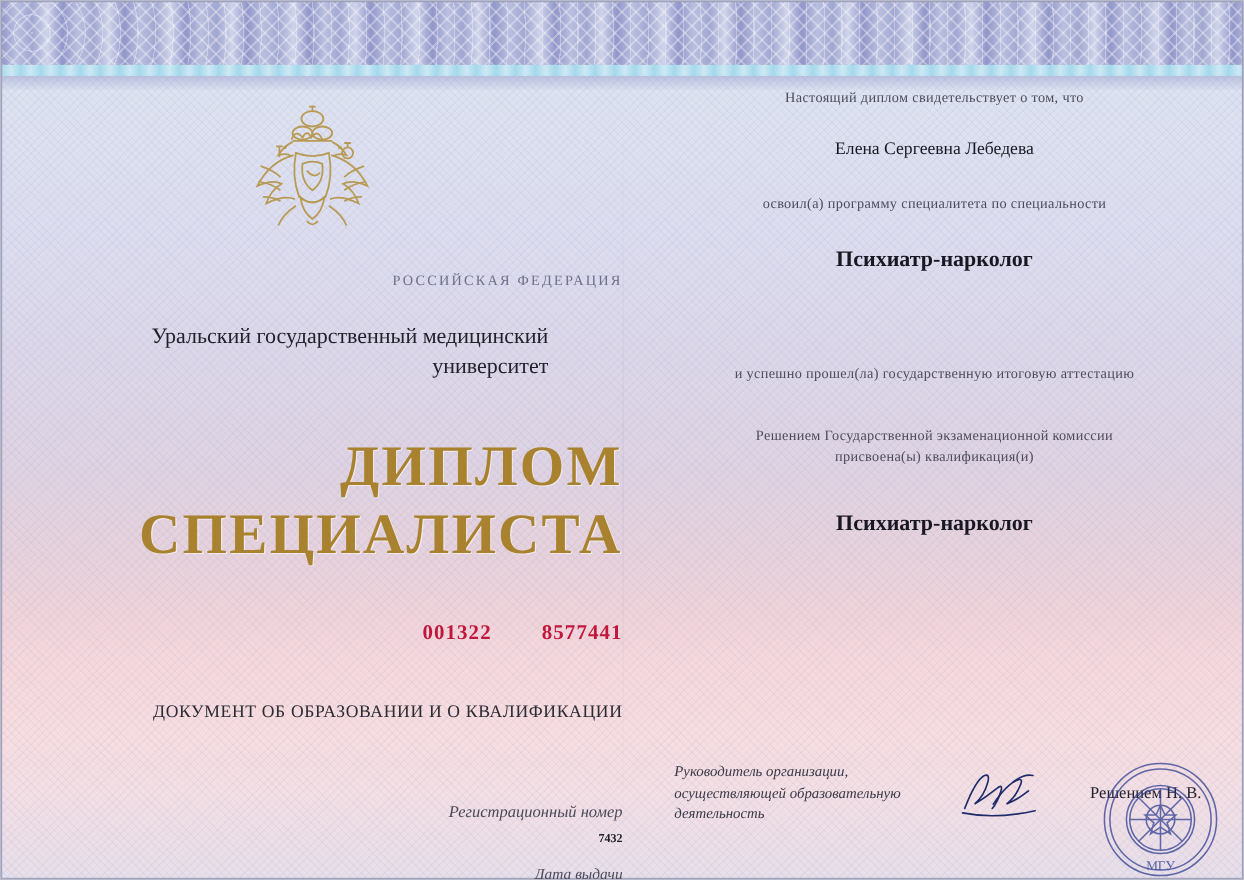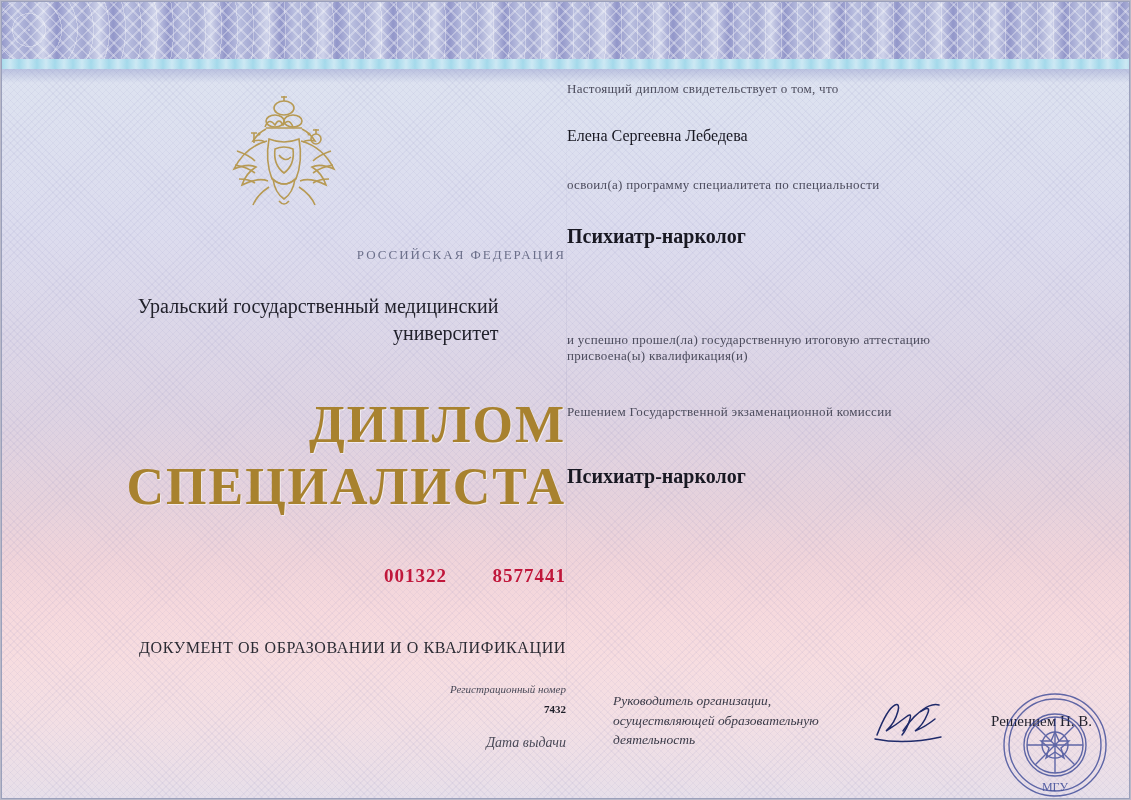--- a/index.html
+++ b/index.html
@@ -146,22 +146,22 @@
     letter-spacing: 1px;
   }
   .serials span.sep { display:inline-block; width: 34px; }
   .doc-kind {
     margin-top: 52px;
     font-size: 16px;
     letter-spacing: 0.6px;
     color: #2b2b33;
   }
   .reg-label {
-    margin-top: 26px;
-    font-size: 11px;
+    margin-top: 74px;
+    font-size: 15px;
     font-style: italic;
     color: #4a4a58;
   }
   .reg-value {
     margin-top: 8px;
     font-size: 11px;
     font-weight: bold;
     color: #1f1f29;
   }
   .date-label {
@@ -169,21 +169,21 @@
     font-size: 14px;
     font-style: italic;
     color: #4a4a58;
   }
 
   
   .right {
     position: absolute;
     left: 566px; top: 80px;
     width: 565px;
-    text-align: left;
+    text-align: center;
     color: #3a3a48;
   }
   .r-small {
     font-size: 13px;
     color: #4b4b5c;
     letter-spacing: 0.3px;
   }
   .r-name {
     margin-top: 30px;
     font-size: 16px;
@@ -314,22 +314,22 @@
     <div class="date-label">Дата выдачи</div>
 
   </div>
 
   <div class="right">
     <div class="r-small">Настоящий диплом свидетельствует о том, что</div>
     <div class="r-name">Елена Сергеевна Лебедева</div>
     <div class="r-small r-line2">освоил(а) программу специалитета по специальности</div>
     <div class="r-spec">Психиатр-нарколог</div>
     <div class="r-small r-line3">и успешно прошел(ла) государственную итоговую аттестацию</div>
+    <div class="r-small r-line4">Решением Государственной экзаменационной комиссии</div>
     <div class="r-small">присвоена(ы) квалификация(и)</div>
-    <div class="r-small r-line4">Решением Государственной экзаменационной комиссии</div>
     <div class="r-qual">Психиатр-нарколог</div>
   </div>
 
   <div class="sign-block">
     <div>Руководитель организации,</div>
     <div>осуществляющей образовательную</div>
     <div>деятельность</div>
   </div>
 
   <svg class="signature" viewBox="0 0 90 60">

